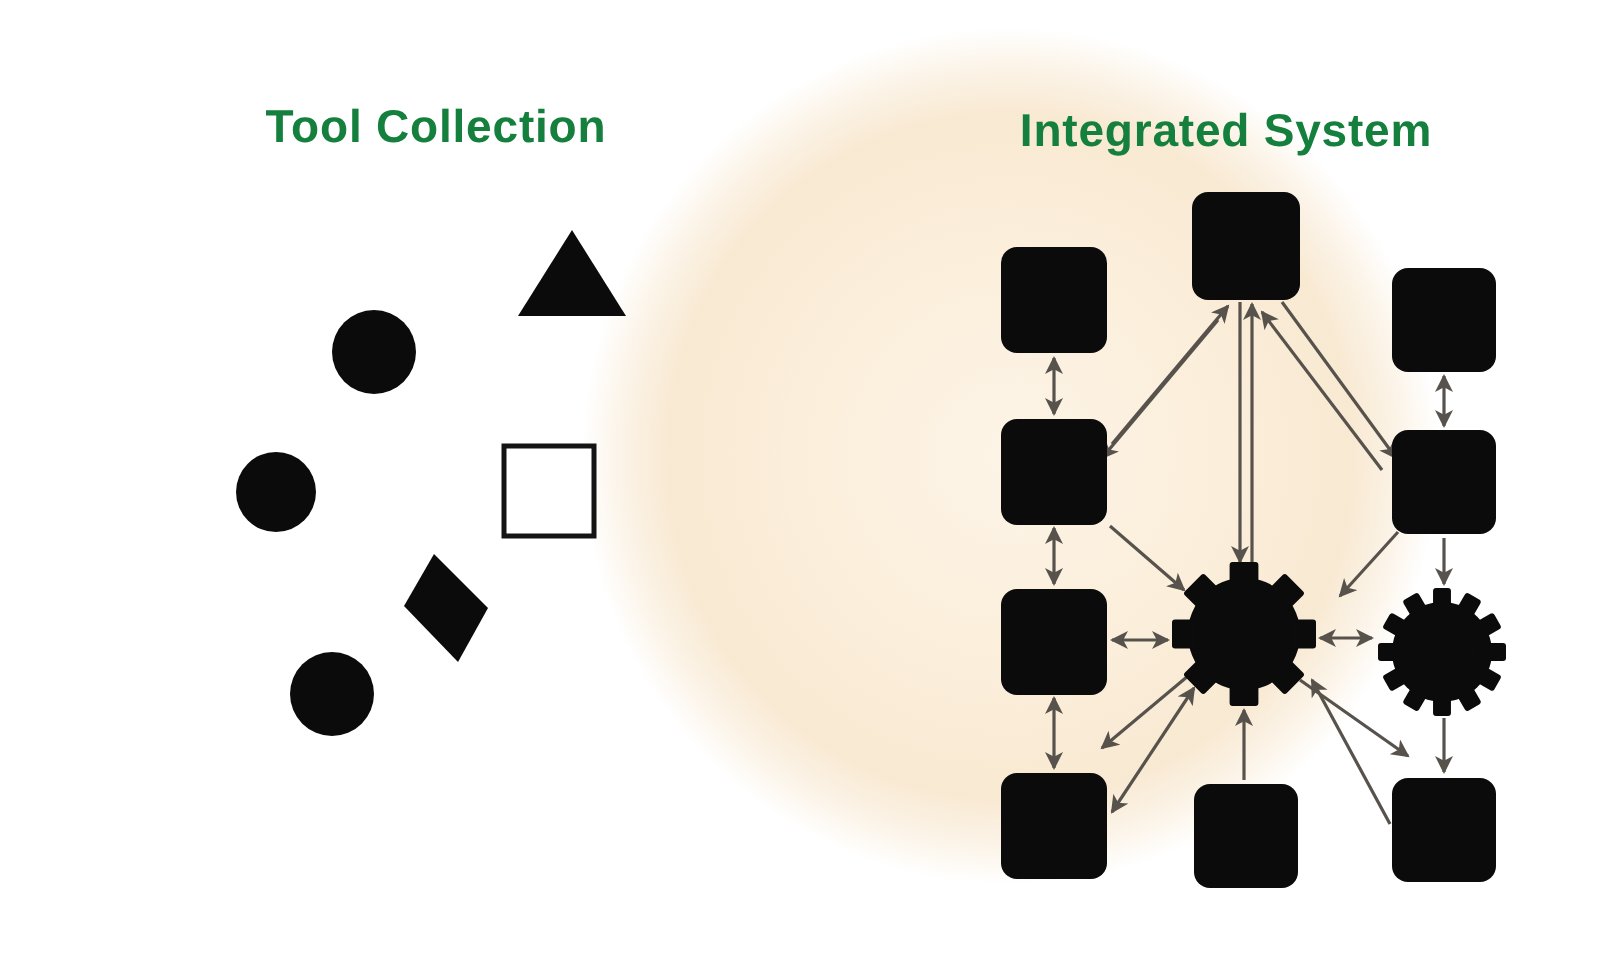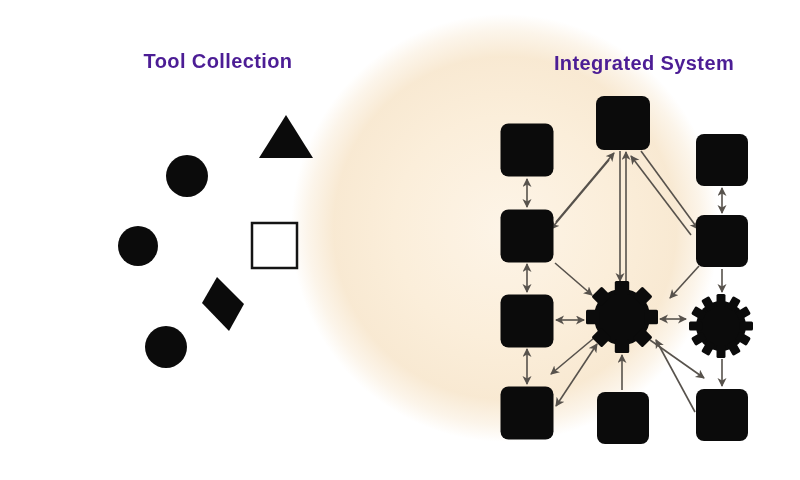--- a/index.html
+++ b/index.html
@@ -3,25 +3,25 @@
 <meta charset="utf-8">
 <style>
   html,body{margin:0;padding:0;background:#ffffff;}
   .stage{
     position:relative;width:800px;height:480px;background:#ffffff;overflow:hidden;
     font-family:"Liberation Sans","DejaVu Sans",sans-serif;
   }
   .stage svg{position:absolute;left:0;top:0;}
   .panel-title{
     position:absolute;transform:translateX(-50%);
-    font-size:20px;font-weight:600;letter-spacing:.4px;color:#4c1d95;
+    font-size:23px;font-weight:600;letter-spacing:.4px;color:#15803d;
     white-space:nowrap;z-index:2;
   }
   #title-left{left:218px;top:50px;}
-  #title-right{left:613px;top:52px;margin-left:31px;}
+  #title-right{left:613px;top:52px;}
 </style>
 </head>
 <body>
 
 <div class="stage">
   <div id="title-left" class="panel-title">Tool Collection</div>
   <div id="title-right" class="panel-title">Integrated System</div>
   <svg id="diagram" width="800" height="480" viewBox="0 0 800 480">
       <defs>
         <radialGradient id="halo">

